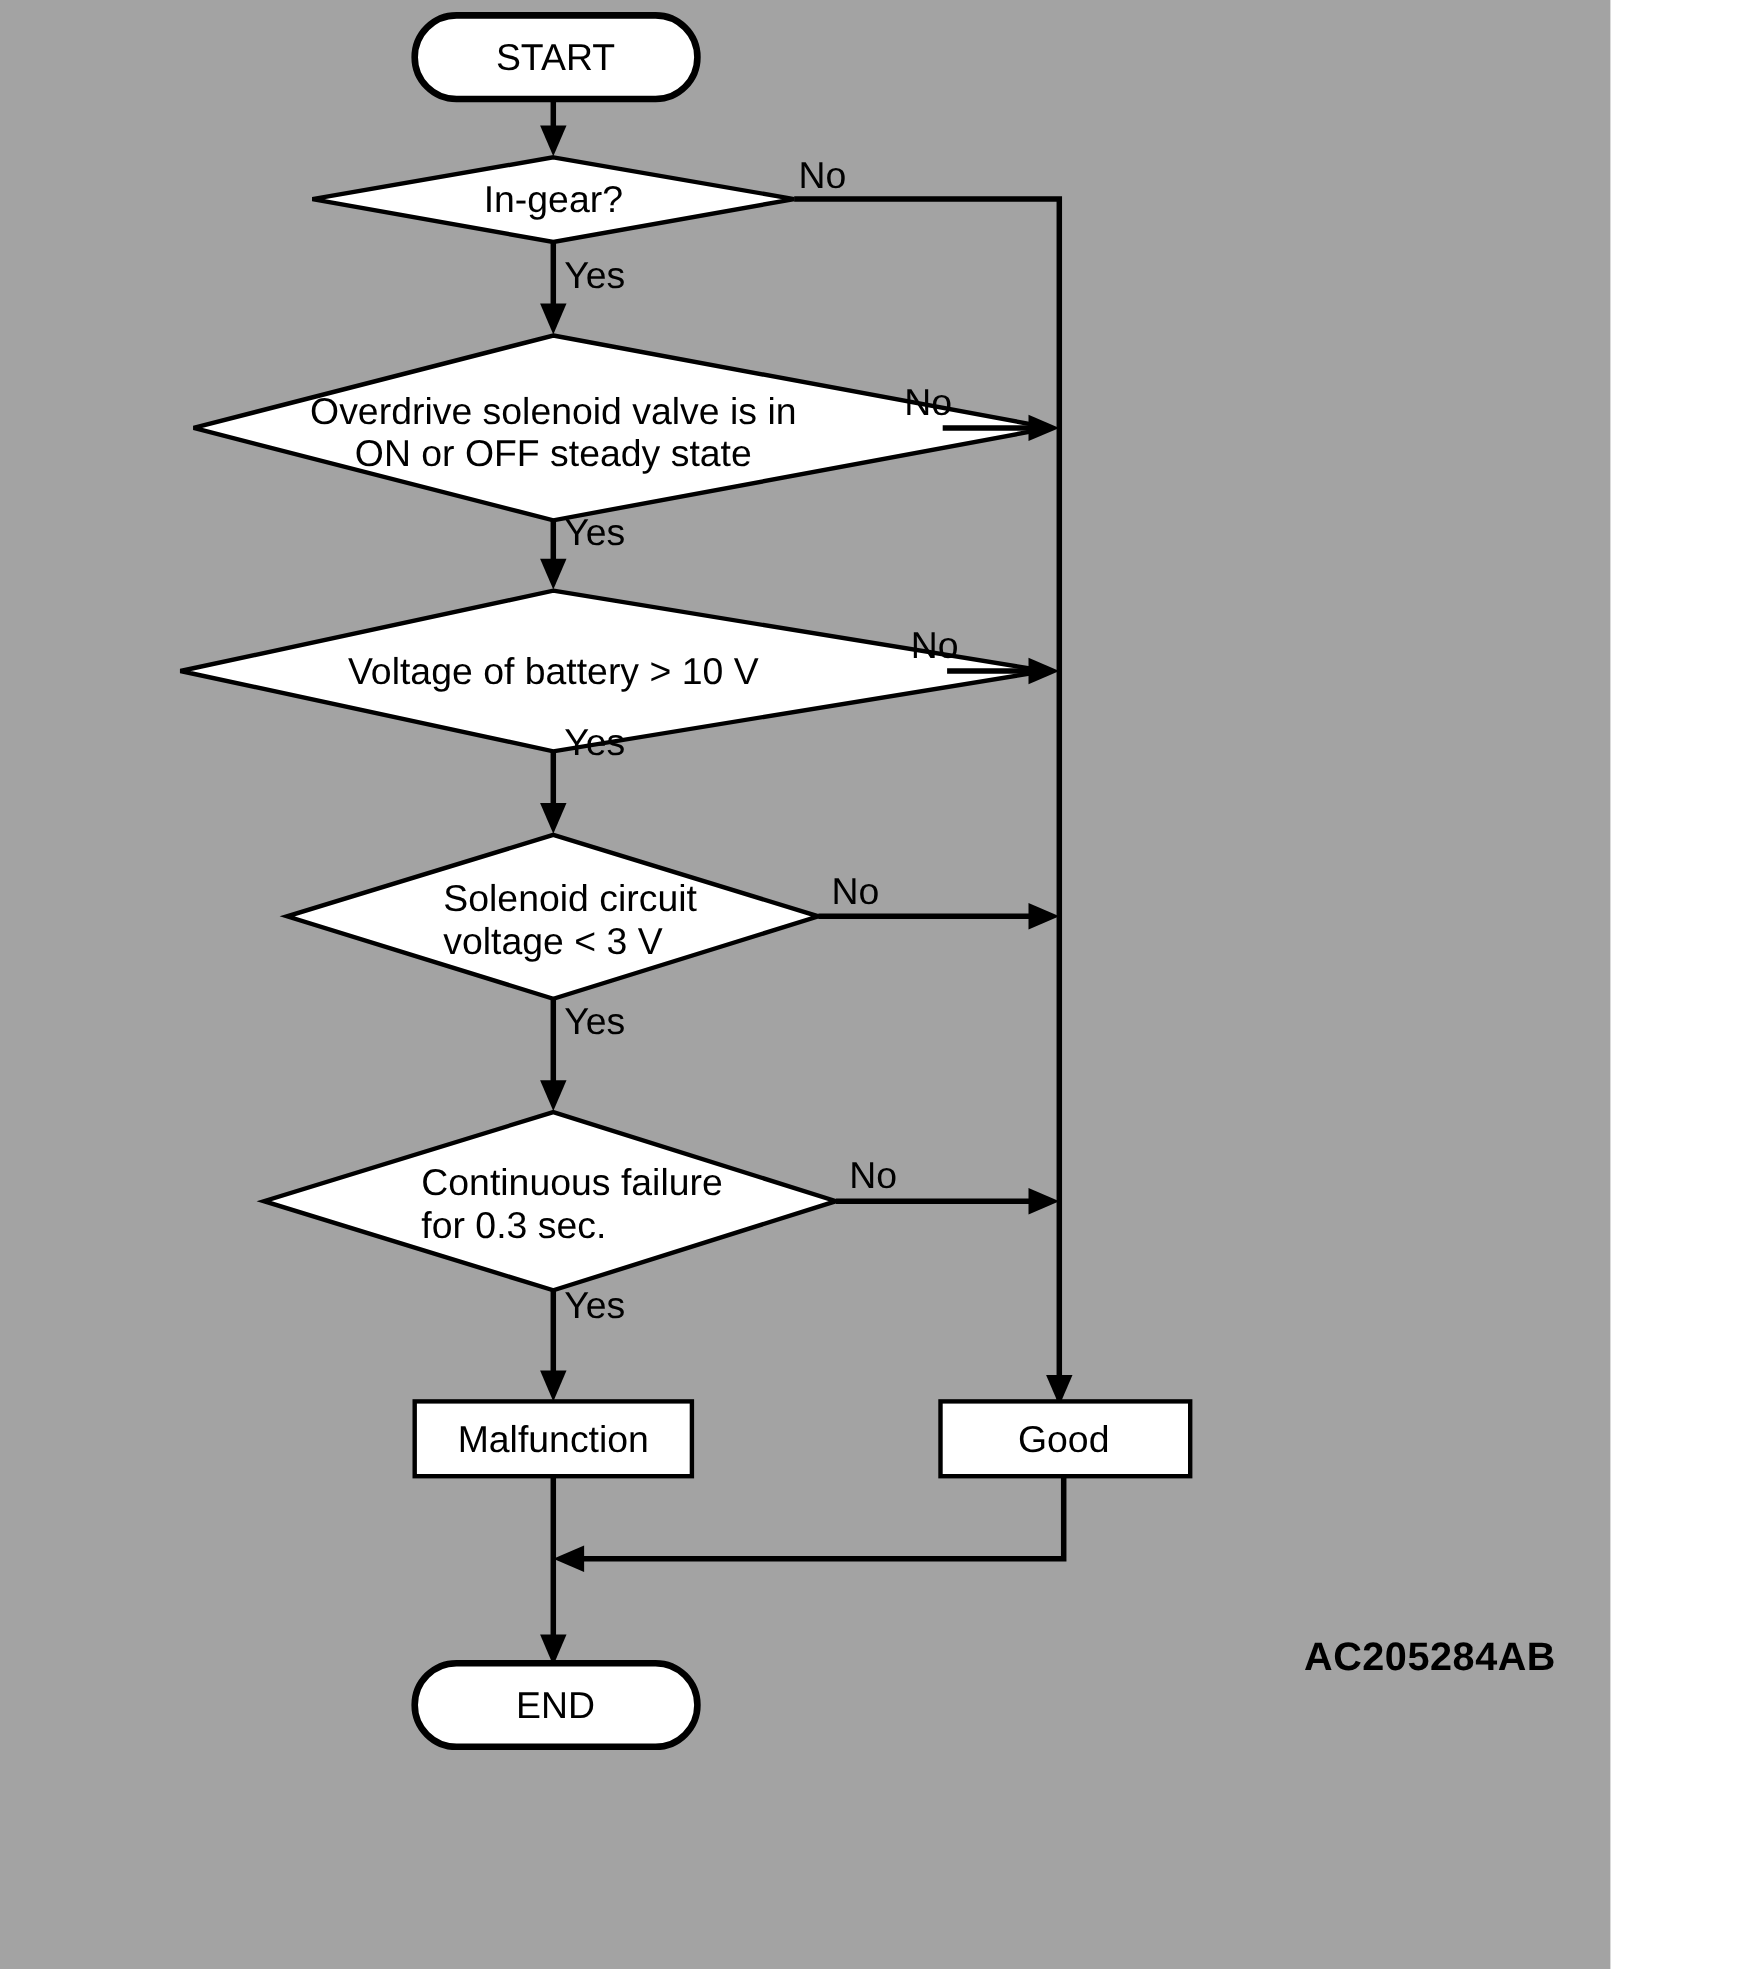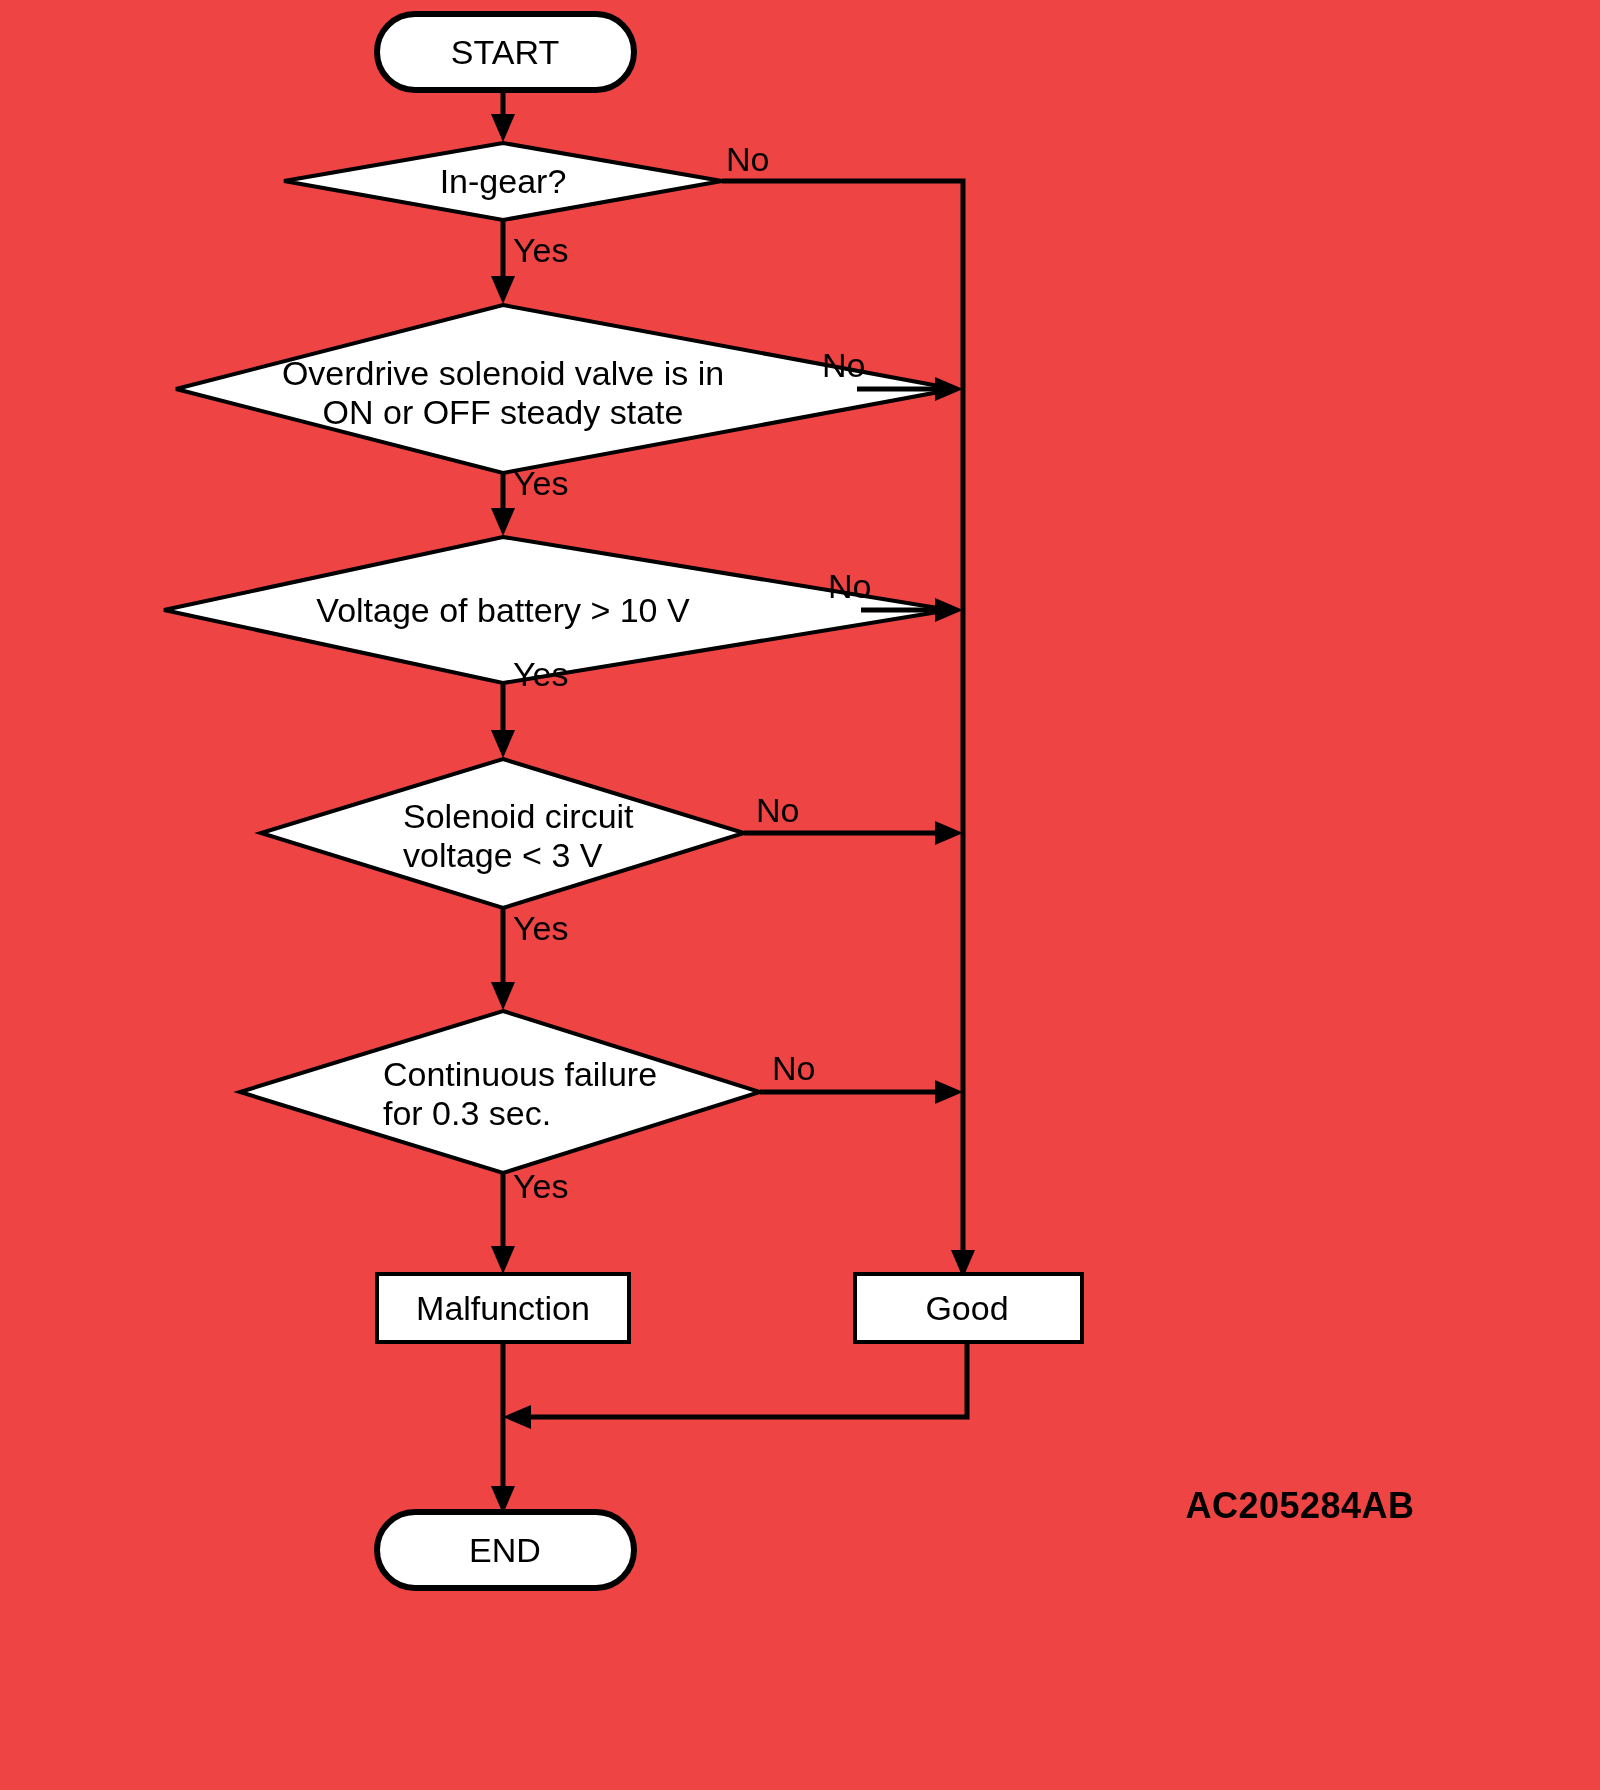--- a/index.html
+++ b/index.html
@@ -8,23 +8,23 @@
     background: #ffffff;
   }
   body {
     width: 1600px;
     height: 1790px;
     font-family: "Liberation Sans", sans-serif;
     overflow: hidden;
   }
   #flowchart-root {
     position: relative;
-    width: 1600px;
+    width: 1464px;
     height: 1790px;
-    background: #ef4444;
+    background: #a3a3a3;
   }
   svg.diagram {
     display: block;
     width: 1600px;
     height: 1790px;
   }
   .terminator {
     fill: #ffffff;
     stroke: #000000;
     stroke-width: 6;

